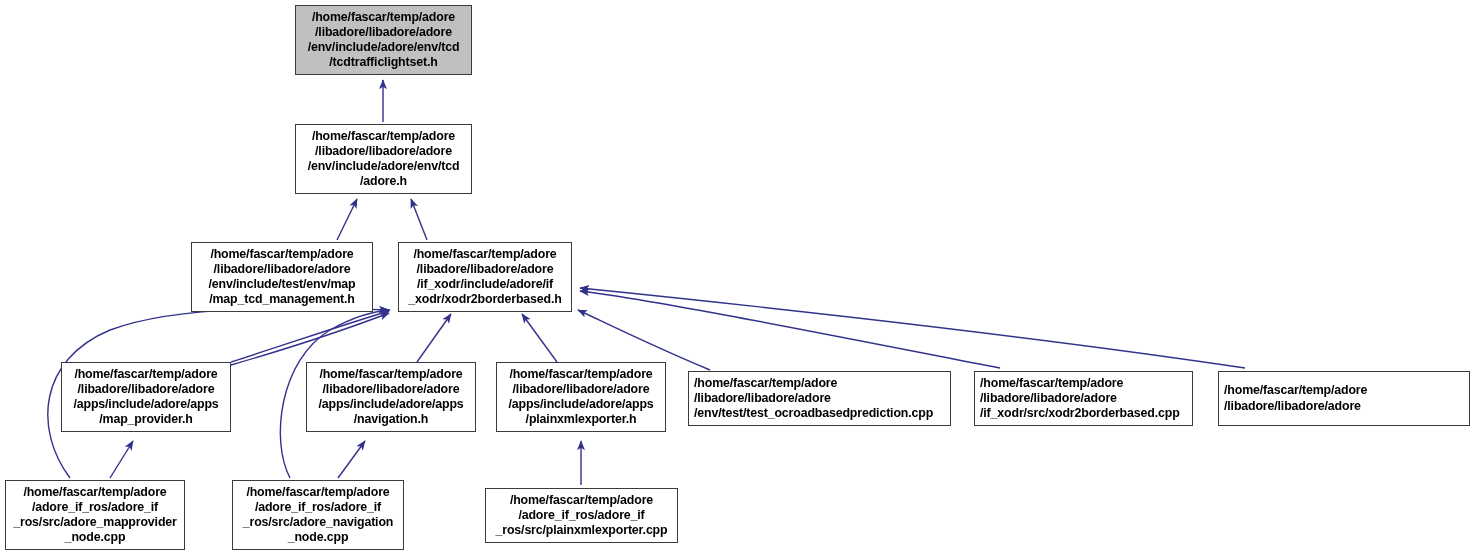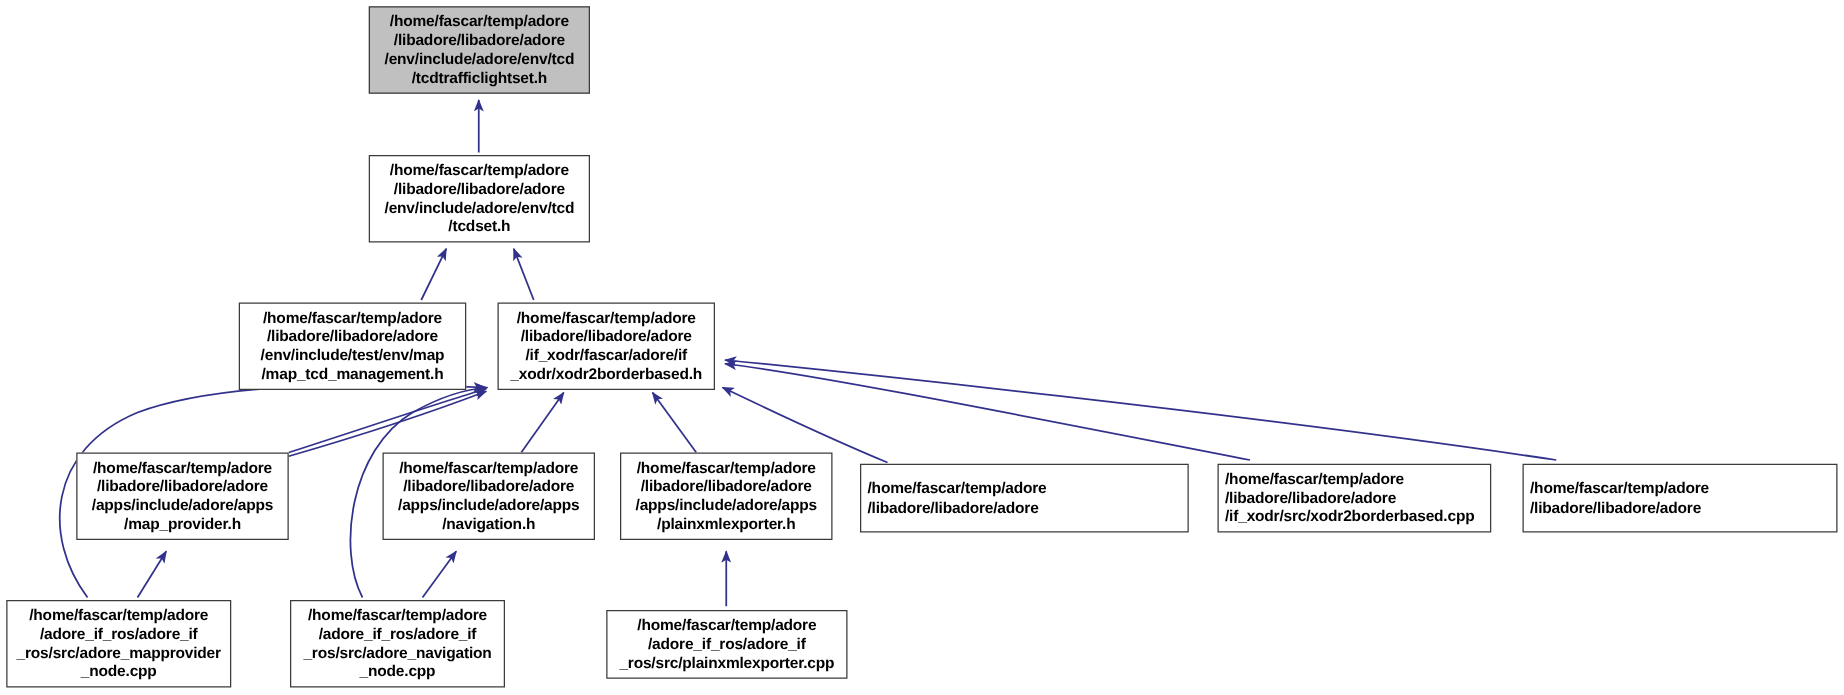--- a/index.html
+++ b/index.html
@@ -98,34 +98,34 @@
     <span class="node-line">/home/fascar/temp/adore</span>
     <span class="node-line">/libadore/libadore/adore</span>
     <span class="node-line">/env/include/adore/env/tcd</span>
     <span class="node-line">/tcdtrafficlightset.h</span>
   </div>
 
   <div class="node-box" style="left:295px; top:124px; width:177px; height:70px;">
     <span class="node-line">/home/fascar/temp/adore</span>
     <span class="node-line">/libadore/libadore/adore</span>
     <span class="node-line">/env/include/adore/env/tcd</span>
-    <span class="node-line">/tcdset.h</span>
+    <span class="node-line">/adore.h</span>
   </div>
 
   <div class="node-box" style="left:191px; top:242px; width:182px; height:70px;">
     <span class="node-line">/home/fascar/temp/adore</span>
     <span class="node-line">/libadore/libadore/adore</span>
     <span class="node-line">/env/include/test/env/map</span>
     <span class="node-line">/map_tcd_management.h</span>
   </div>
 
   <div class="node-box" style="left:398px; top:242px; width:174px; height:70px;">
     <span class="node-line">/home/fascar/temp/adore</span>
     <span class="node-line">/libadore/libadore/adore</span>
-    <span class="node-line">/if_xodr/fascar/adore/if</span>
+    <span class="node-line">/if_xodr/include/adore/if</span>
     <span class="node-line">_xodr/xodr2borderbased.h</span>
   </div>
 
   <div class="node-box" style="left:61px; top:362px; width:170px; height:70px;">
     <span class="node-line">/home/fascar/temp/adore</span>
     <span class="node-line">/libadore/libadore/adore</span>
     <span class="node-line">/apps/include/adore/apps</span>
     <span class="node-line">/map_provider.h</span>
   </div>
 
@@ -139,20 +139,21 @@
   <div class="node-box" style="left:496px; top:362px; width:170px; height:70px;">
     <span class="node-line">/home/fascar/temp/adore</span>
     <span class="node-line">/libadore/libadore/adore</span>
     <span class="node-line">/apps/include/adore/apps</span>
     <span class="node-line">/plainxmlexporter.h</span>
   </div>
 
   <div class="node-box left-align" style="left:688px; top:371px; width:263px; height:55px;">
     <span class="node-line">/home/fascar/temp/adore</span>
     <span class="node-line">/libadore/libadore/adore</span>
+    <span class="node-line">/env/test/test_ocroadbasedprediction.cpp</span>
   </div>
 
   <div class="node-box left-align" style="left:974px; top:371px; width:219px; height:55px;">
     <span class="node-line">/home/fascar/temp/adore</span>
     <span class="node-line">/libadore/libadore/adore</span>
     <span class="node-line">/if_xodr/src/xodr2borderbased.cpp</span>
   </div>
 
   <div class="node-box left-align" style="left:1218px; top:371px; width:252px; height:55px;">
     <span class="node-line">/home/fascar/temp/adore</span>

